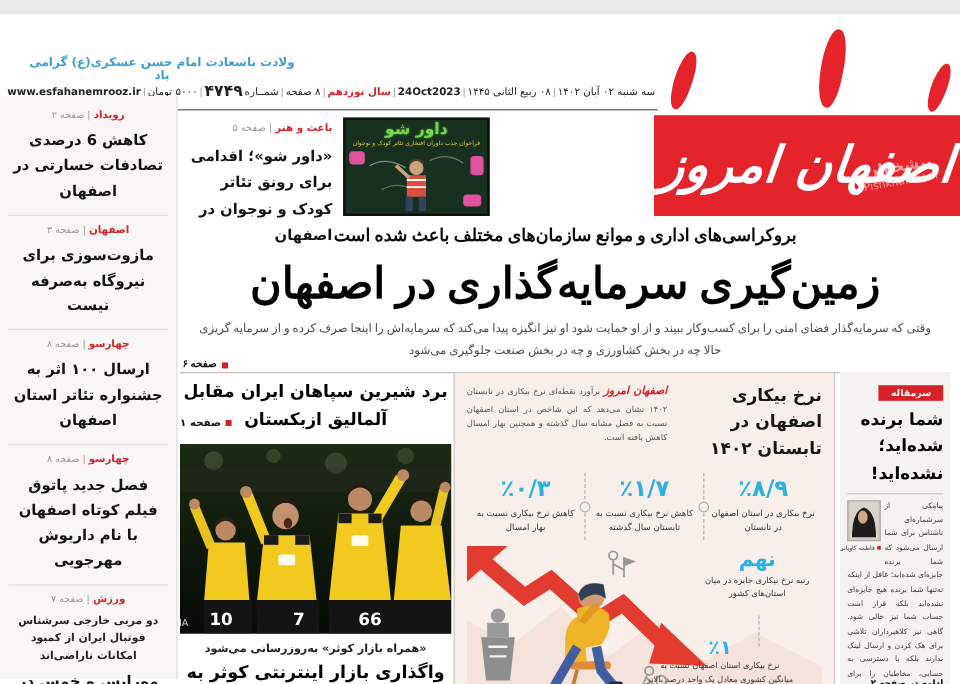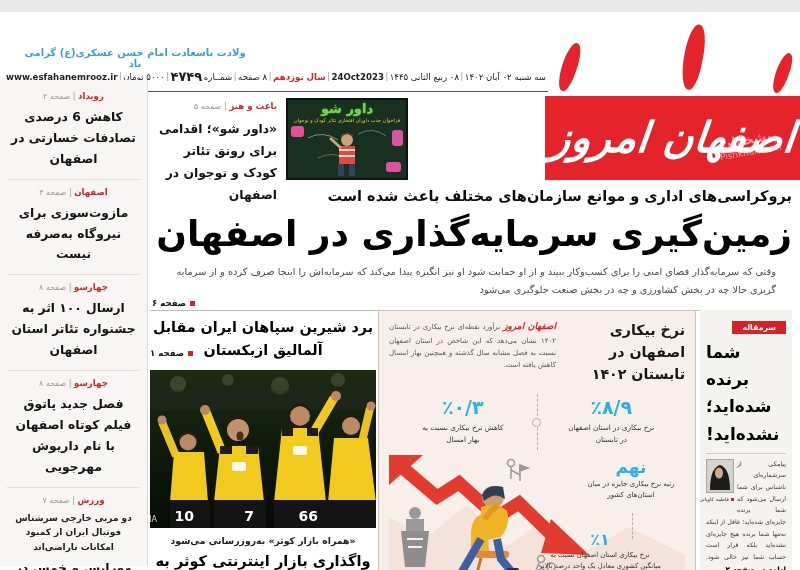--- a/index.html
+++ b/index.html
@@ -51,21 +51,21 @@
   .blob{position:absolute;background:#e0519e;border-radius:3px;}
   .b1{left:3px;top:26px;width:13px;height:11px;}
   .b2{right:3px;top:30px;width:11px;height:16px;}
   .b3{right:5px;bottom:6px;width:15px;height:10px;}
   .poster svg{position:absolute;left:0;top:0;}
   .culture-text{flex:1;text-align:right;padding-top:3px;}
   .culture-label{font-size:8.2px;color:#999;margin-bottom:7px;}
   .culture-title{font-size:12.3px;font-weight:bold;color:#141414;line-height:1.8;}
 
   
-  .lead{position:absolute;top:176px;left:150px;width:642px;height:118px;}
+  .lead{position:absolute;top:176px;left:150px;width:642px;height:118px;text-align:center;font-family:Liberation Serif, serif;}
   .lead-kicker{font-size:14.5px;font-weight:bold;color:#0d0d0d;}
   .lead-headline{font-size:36px;font-weight:bold;color:#000;margin-top:9px;}
   .lead-deck{font-size:9.8px;color:#4a4a4a;line-height:1.85;margin:9px auto 0;width:610px;}
   .page-marker{font-size:8.6px;font-weight:bold;color:#111;white-space:nowrap;}
   .page-marker::before{content:"";display:inline-block;width:5px;height:5px;background:#d62128;
                        margin-left:4px;vertical-align:middle;}
   .lead .page-marker{position:absolute;left:2px;bottom:-2px;}
   .lead-rule{position:absolute;top:298px;left:150px;width:642px;height:1px;background:#c2bcb6;}
 
   
@@ -98,21 +98,21 @@
   .diff{position:absolute;right:24px;bottom:0;width:122px;text-align:center;}
   .diff-value{font-size:16px;font-weight:bold;color:#29b2e3;}
   .diff-label{font-size:6.8px;color:#333;line-height:1.6;margin-top:1px;}
   .info-dash{position:absolute;right:52px;top:58px;height:26px;width:0;border-right:1px dashed #b9aca4;}
 
   
   .edit{position:absolute;top:298px;left:700px;width:92px;height:268px;background:#f4f3f0;
         box-sizing:border-box;padding:5px 6px;overflow:hidden;}
   .edit-label{display:inline-block;background:#d62128;color:#fff;font-size:7.8px;font-weight:bold;
               padding:2px 10px;margin-bottom:5px;}
-  .edit-title{font-size:17px;font-weight:bold;line-height:1.6;text-align:left;color:#000;}
+  .edit-title{font-size:14px;font-weight:bold;line-height:1.6;text-align:right;color:#000;}
   .edit-rule{height:1px;background:#c9c9c9;margin:5px 0 4px;}
   .edit-body{font-size:6.3px;color:#3a3a3a;text-align:justify;line-height:1.85;}
   .edit-photowrap{float:left;width:28px;margin:1px 3px 1px 0;text-align:center;}
   .edit-photo{width:26px;height:32px;border:1px solid #aaa;background:#cfcac2;}
   .edit-author{font-size:5px;color:#333;margin-top:1px;white-space:nowrap;}
   .edit-author::before{content:"";display:inline-block;width:3px;height:3px;background:#d62128;margin-left:2px;}
   .edit-continue{position:absolute;left:6px;right:6px;bottom:4px;font-size:7.4px;font-weight:bold;
                  text-align:right;color:#000;background:#f4f3f0;}
 </style>
 </head>
@@ -294,20 +294,24 @@
         <span class="info-logo">اصفهان امروز</span><span>برآورد نقطه‌ای نرخ بیکاری در تابستان ۱۴۰۲ نشان می‌دهد که این شاخص در استان اصفهان نسبت به فصل مشابه سال گذشته و همچنین بهار امسال کاهش یافته است.</span>
       </div>
     </div>
 
     <div class="info-stats">
       <div class="stat">
         <div class="stat-value">٪۸/۹</div>
         <div class="stat-label">نرخ بیکاری در استان اصفهان در تابستان</div>
       </div>
       <div class="stat">
+        <div class="stat-value">٪۱/۷</div>
+        <div class="stat-label">کاهش نرخ بیکاری نسبت به تابستان سال گذشته</div>
+      </div>
+      <div class="stat">
         <div class="stat-value">٪۰/۳</div>
         <div class="stat-label">کاهش نرخ بیکاری نسبت به بهار امسال</div>
       </div>
     </div>
 
     <div class="info-illo">
       <svg width="296" height="128" viewBox="0 0 296 128" style="position:absolute;left:0;top:0;">
         <polygon points="0,128 0,62 38,82 78,50 118,92 158,62 198,96 240,72 296,100 296,128" fill="#f1ded6" opacity=".75"></polygon>
         <polygon points="0,0 34,0 0,30" fill="#e23b30"></polygon>
         <path d="M8,8 L48,42 L70,28 L108,62 L130,48 L165,82" stroke="#e23b30" stroke-width="13" fill="none"></path>

